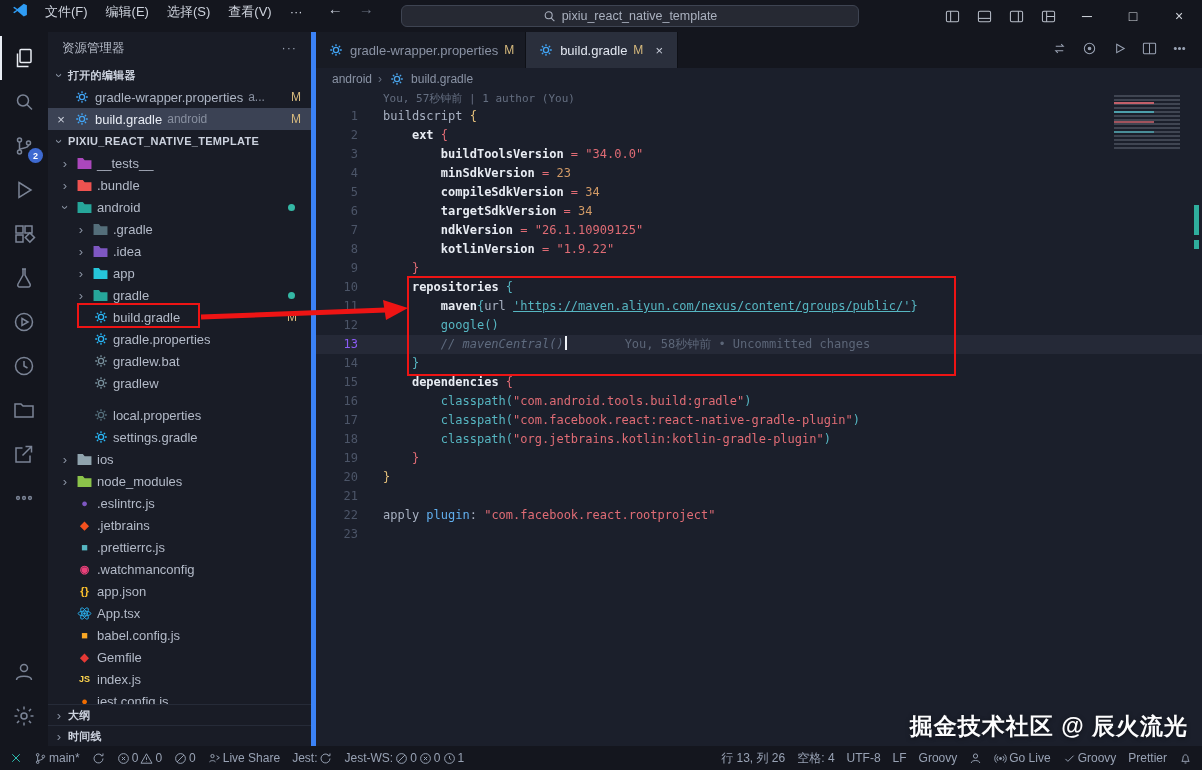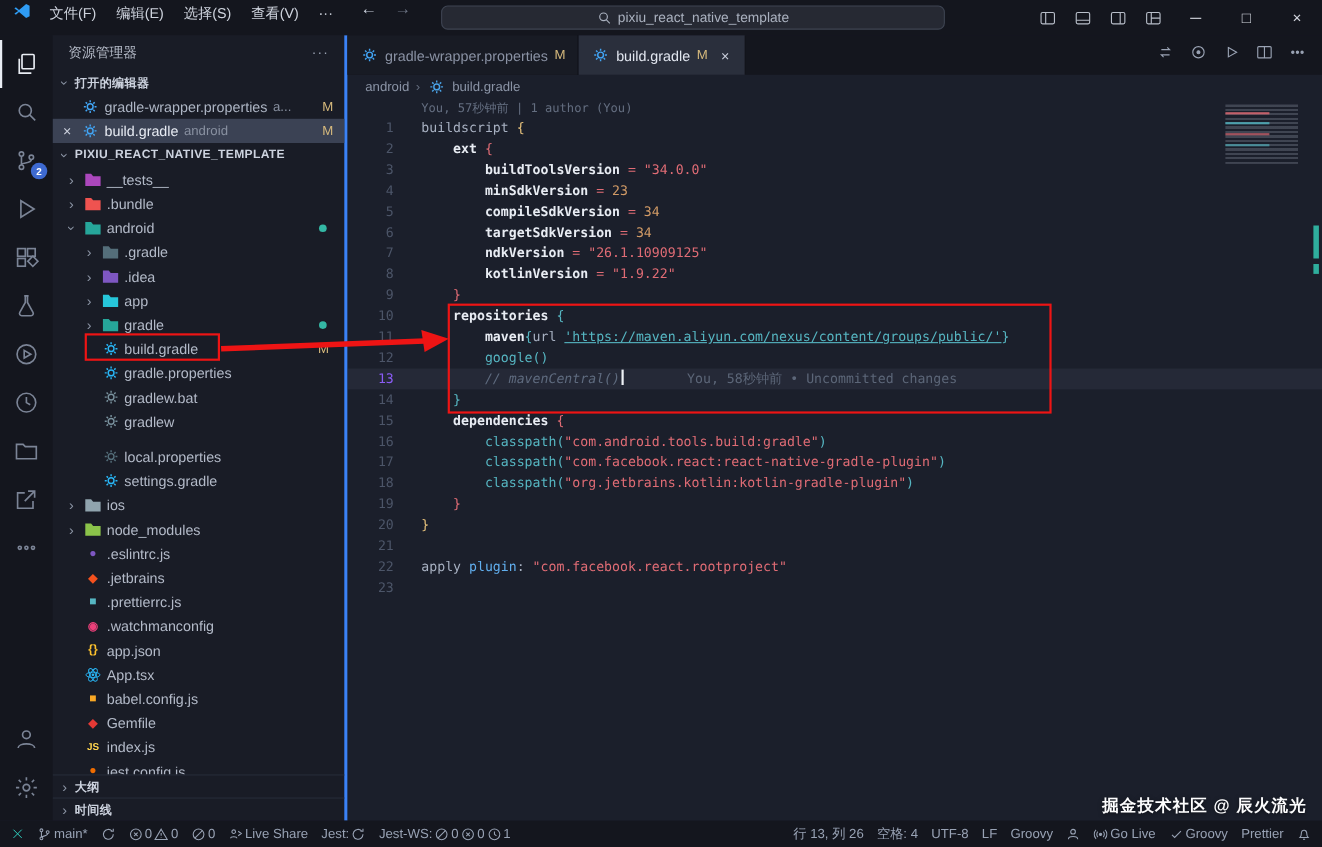--- a/index.html
+++ b/index.html
@@ -23,21 +23,21 @@
   
   .main{flex:1;display:flex;min-height:0}
   .activitybar{width:48px;flex:none;background:#14161e;display:flex;flex-direction:column;align-items:center;padding:4px 0 8px}
   .act{width:48px;height:44px;display:flex;align-items:center;justify-content:center;color:#7b8496;position:relative}
   .act svg{stroke:currentColor;fill:none;stroke-width:1.5}
   .act.active{color:#e9edf4;box-shadow:inset 2px 0 0 #e9edf4}
   .badge{position:absolute;right:5px;bottom:5px;background:#3e6ad1;color:#fff;border-radius:50%;min-width:15px;height:15px;font-size:9px;font-weight:700;display:flex;align-items:center;justify-content:center}
   .act-bottom{margin-top:auto}
 
   
-  .sidebar{width:268px;flex:none;background:#191c26;display:flex;flex-direction:column;border-right:3px solid #3b82f6;min-height:0}
+  .sidebar{width:268px;flex:none;background:#191c26;display:flex;flex-direction:column;border-right:5px solid #3b82f6;min-height:0}
   .sb-title{height:32px;flex:none;display:flex;align-items:center;padding:0 14px;font-size:12.5px;color:#b6bcc9}
   .sb-title .dots{margin-left:auto;color:#9aa2b2;letter-spacing:1px}
   .sec-h{height:22px;flex:none;display:flex;align-items:center;gap:2px;padding:0 4px;font-size:11px;font-weight:700;color:#ccd2de;letter-spacing:.3px;white-space:nowrap}
   .sec-h.bord{border-top:1px solid #262b38;height:21px}
   .chev{display:inline-block;width:14px;flex:none;text-align:center;color:#8a93a3;font-weight:400;font-size:13px}
   .chev.down{transform:rotate(90deg)}
   .chev.blank{visibility:hidden}
   .oe-row{height:22px;flex:none;display:flex;align-items:center;gap:5px;padding:0 10px 0 6px;font-size:13px;color:#adb5c4}
   .oe-row.sel{background:#3b4254;color:#e7ebf3}
   .oe-pad{width:14px;flex:none}
@@ -85,21 +85,21 @@
   .sb-item{display:flex;align-items:center;gap:2px;padding:0 6px;height:100%;white-space:nowrap}
   .sb-item.teal{color:#2fd0c0}
   .sb-ico{display:inline-flex}
   .sb-ico svg{stroke:currentColor;fill:none;stroke-width:1.2}
 
   
   .annot-box{position:absolute;border:2px solid #ee1414;pointer-events:none;z-index:9}
   .b1{left:77px;top:303px;width:123px;height:25px}
   .b2{left:407px;top:276px;width:549px;height:100px}
   .annot-arrow{position:absolute;left:198px;top:296px;pointer-events:none;z-index:9}
-  .watermark{position:absolute;right:14px;bottom:28px;font-size:15px;font-weight:700;color:#fdfdfe;letter-spacing:1px;text-shadow:0 1px 4px rgba(0,0,0,.55);z-index:8}
+  .watermark{position:absolute;right:14px;bottom:28px;font-size:23px;font-weight:700;color:#fdfdfe;letter-spacing:1px;text-shadow:0 1px 4px rgba(0,0,0,.55);z-index:8}
 </style>
 </head>
 <body>
 
 <div id="app">
 
   <div class="titlebar">
     <span class="vscode-logo">
       <svg width="18" height="18" viewBox="0 0 24 24">
           <path d="M17 3.5l-8.6 7.2L4.6 7.6 2.8 8.9l4.6 3.1-4.6 3.1 1.8 1.3 3.8-3.1L17 20.5l4.2-2V5.5z" fill="#2f9cf4"></path>

